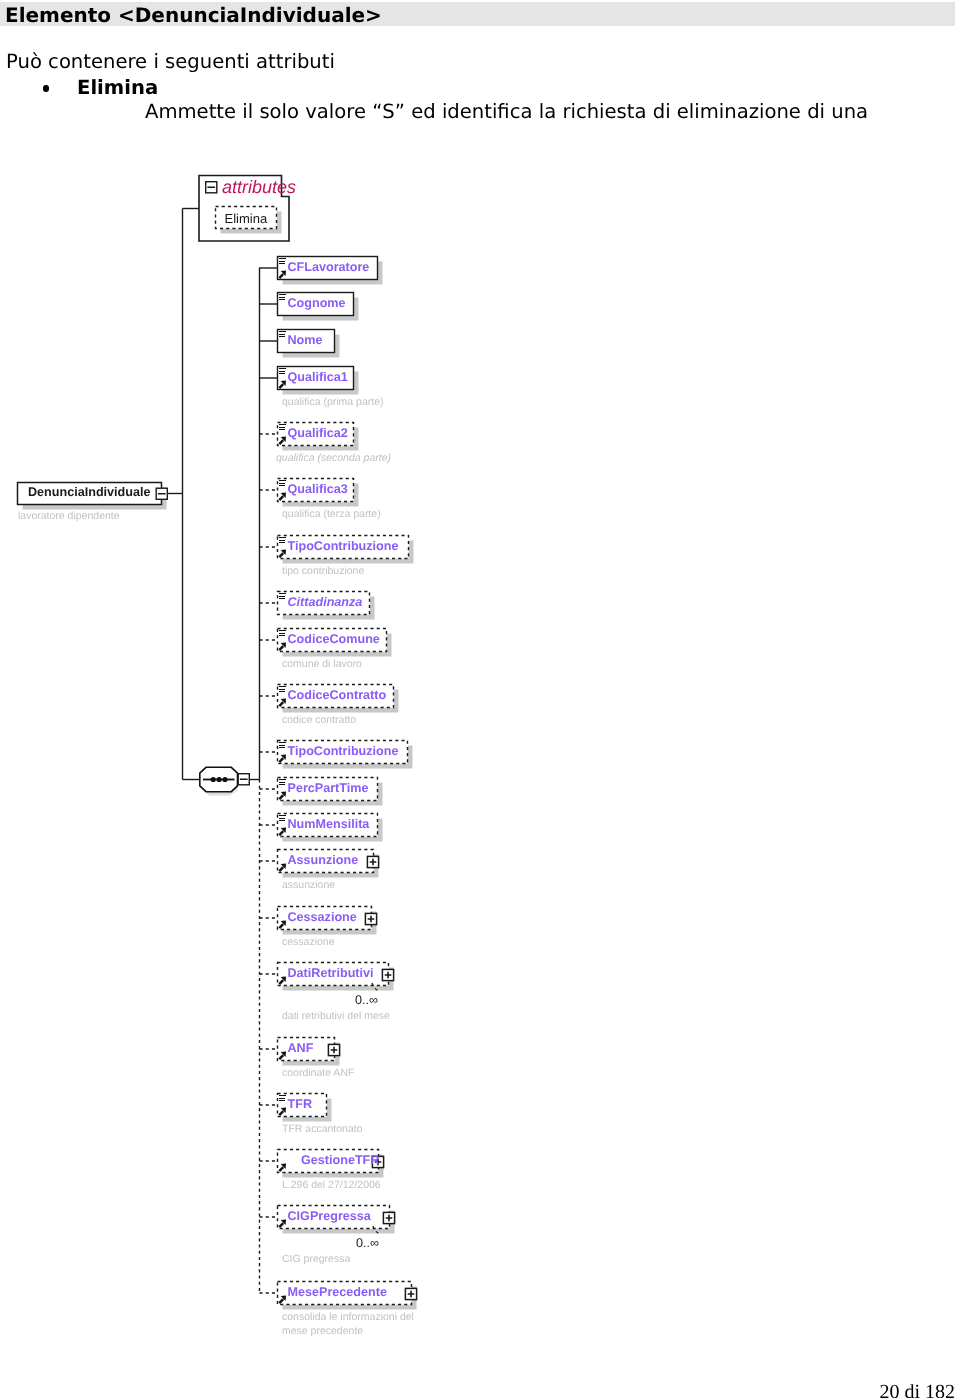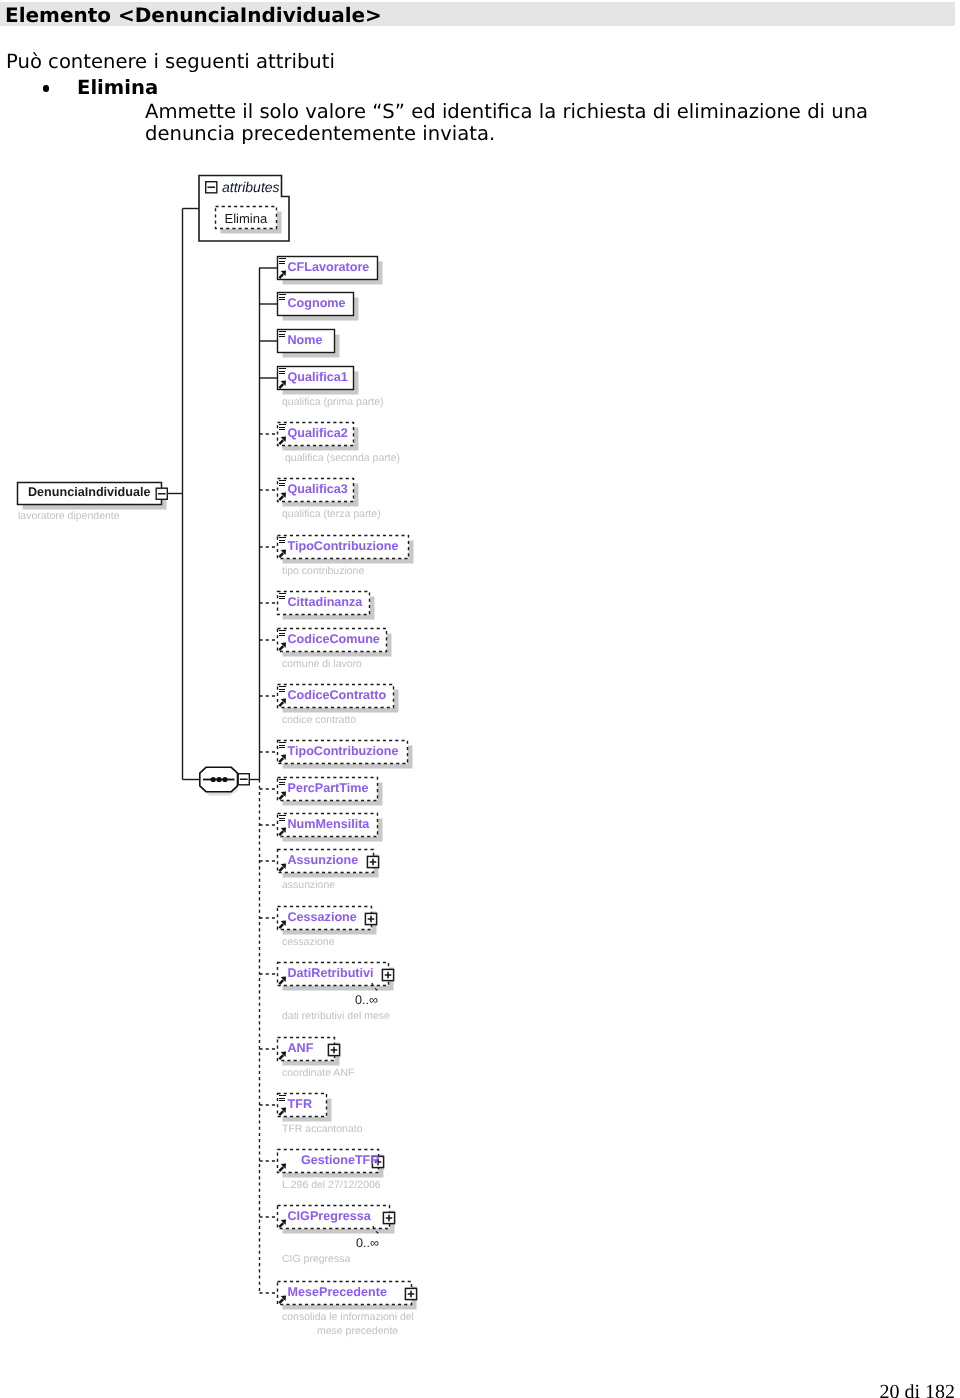--- a/index.html
+++ b/index.html
@@ -31,21 +31,21 @@
 #dsvg{position:absolute;left:0;top:0;width:960px;height:1398px;pointer-events:none;}
 
 
 .rootlabel{position:absolute;left:28px;top:484px;font-family:"Liberation Sans",sans-serif;
            font-size:12.6px;font-weight:bold;color:#1a1a1a;line-height:17px;white-space:nowrap;}
 .rootcap{position:absolute;left:18px;top:510px;font-family:"Liberation Sans",sans-serif;
          font-size:10.5px;color:#c2c2c2;white-space:nowrap;line-height:12px;}
 
 
 .attrlabel{position:absolute;left:222px;top:179px;font-family:"Liberation Sans",sans-serif;
-           font-size:14px;font-style:italic;color:#0f172a;white-space:nowrap;line-height:17px;}
+           font-size:18px;font-style:italic;color:#be185d;white-space:nowrap;line-height:17px;}
 
 
 .elabel{position:absolute;font-family:"Liberation Sans",sans-serif;
         font-size:12.6px;font-weight:bold;color:#8b5cf6;white-space:nowrap;line-height:17px;}
 .attrtext{position:absolute;font-family:"Liberation Sans",sans-serif;
           font-size:13px;color:#1a1a1a;white-space:nowrap;line-height:17px;}
 .ecap{position:absolute;font-family:"Liberation Sans",sans-serif;font-size:10.5px;
       color:#c2c2c2;white-space:nowrap;line-height:12px;}
 .ecard{position:absolute;font-family:"Liberation Sans",sans-serif;font-size:12.6px;
        color:#1a1a1a;white-space:nowrap;line-height:12px;}
@@ -58,21 +58,20 @@
 
 <div class="page">
 
   <div class="hdr-band"></div>
   <div class="hdr-title">Elemento &lt;DenunciaIndividuale&gt;</div>
 
   <div class="intro-line" id="intro1">Può contenere i seguenti attributi</div>
   <div id="bullet"></div>
   <div class="intro-line" id="introb">Elimina</div>
   <div class="intro-line" id="intro3">Ammette il solo valore “S” ed identifica la richiesta di eliminazione di una</div>
-  <div class="intro-line" id="intro4">denuncia precedentemente inviata.</div>
 
   <div class="diagram" id="diagram">
       <svg id="dsvg" xmlns="http://www.w3.org/2000/svg" viewBox="0 0 960 1398" width="960" height="1398">
         <path d="M22.5 504.5 h144 v5 h-144 z M161.5 487.5 h5 v22 h-5 z" fill="#c8c8c8"></path>
         <rect x="17.5" y="482.5" width="144" height="22" fill="#fff" stroke="#1a1a1a" stroke-width="1.5"></rect>
         <g>
           <rect x="156.2" y="488.2" width="11.1" height="11.1" fill="#fff" stroke="#1a1a1a" stroke-width="1.4"></rect>
           <path d="M157.9 493.75 H165.6" stroke="#1a1a1a" stroke-width="1.5"></path>
         </g>
         <path d="M168 493.5 L182.5 493.5" stroke="#1a1a1a" stroke-width="1.4" fill="none"></path>
@@ -349,28 +348,28 @@
       <div class="hit" style="left:277px;top:256.5px;width:100px;height:23px;"></div>
       <div class="elabel" style="left:287.5px;top:295px;">Cognome</div>
       <div class="hit" style="left:277px;top:292.5px;width:76px;height:23px;"></div>
       <div class="elabel" style="left:287.5px;top:332px;">Nome</div>
       <div class="hit" style="left:277px;top:329.5px;width:57px;height:23px;"></div>
       <div class="elabel" style="left:287.5px;top:369px;">Qualifica1</div>
       <div class="hit" style="left:277px;top:366.5px;width:76px;height:23px;"></div>
       <div class="ecap" style="left:282px;top:396px;">qualifica (prima parte)</div>
       <div class="elabel" style="left:287.5px;top:425px;">Qualifica2</div>
       <div class="hit" style="left:277px;top:422.5px;width:76px;height:23px;"></div>
-      <div class="ecap" style="left:285px;top:452px;">qualifica (seconda parte)</div>
+      <div class="ecap" style="left:276px;top:452px;font-style:italic;">qualifica (seconda parte)</div>
       <div class="elabel" style="left:287.5px;top:481px;">Qualifica3</div>
       <div class="hit" style="left:277px;top:478.5px;width:76px;height:23px;"></div>
       <div class="ecap" style="left:282px;top:508px;">qualifica (terza parte)</div>
       <div class="elabel" style="left:287.5px;top:538px;">TipoContribuzione</div>
       <div class="hit" style="left:277px;top:535.5px;width:131px;height:23px;"></div>
       <div class="ecap" style="left:282px;top:565px;">tipo contribuzione</div>
-      <div class="elabel" style="left:287.5px;top:594px;">Cittadinanza</div>
+      <div class="elabel" style="left:287.5px;top:594px;font-style:italic;">Cittadinanza</div>
       <div class="hit" style="left:277px;top:591.5px;width:92px;height:23px;"></div>
       <div class="elabel" style="left:287.5px;top:631px;">CodiceComune</div>
       <div class="hit" style="left:277px;top:628.5px;width:109px;height:23px;"></div>
       <div class="ecap" style="left:282px;top:658px;">comune di lavoro</div>
       <div class="elabel" style="left:287.5px;top:687px;">CodiceContratto</div>
       <div class="hit" style="left:277px;top:684.5px;width:116px;height:23px;"></div>
       <div class="ecap" style="left:282px;top:714px;">codice contratto</div>
       <div class="elabel" style="left:287.5px;top:743px;">TipoContribuzione</div>
       <div class="hit" style="left:277px;top:740.5px;width:130px;height:23px;"></div>
       <div class="elabel" style="left:287.5px;top:780px;">PercPartTime</div>
@@ -396,17 +395,17 @@
       <div class="elabel" style="left:301px;top:1152px;">GestioneTFR</div>
       <div class="hit" style="left:277px;top:1149.5px;width:101px;height:23px;"></div>
       <div class="ecap" style="left:282px;top:1179px;">L.296 del 27/12/2006</div>
       <div class="elabel" style="left:287.5px;top:1208px;text-align:right;">CIGPregressa</div>
       <div class="hit" style="left:277px;top:1205.5px;width:112px;height:23px;"></div>
       <div class="ecap" style="left:282px;top:1253px;">CIG pregressa</div>
       <div class="ecard" style="left:356px;top:1237px;">0..∞</div>
       <div class="elabel" style="left:287.5px;top:1284px;">MesePrecedente</div>
       <div class="hit" style="left:277px;top:1281.5px;width:134px;height:23px;"></div>
       <div class="ecap" style="left:282px;top:1311px;">consolida le informazioni del</div>
-      <div class="ecap" style="left:282px;top:1325px;margin-left:35px;">mese precedente</div>
+      <div class="ecap" style="left:282px;top:1325px;">mese precedente</div>
     </div>
 
   <div class="footer">20 di 182</div>
 </div>
 
 </body></html>

